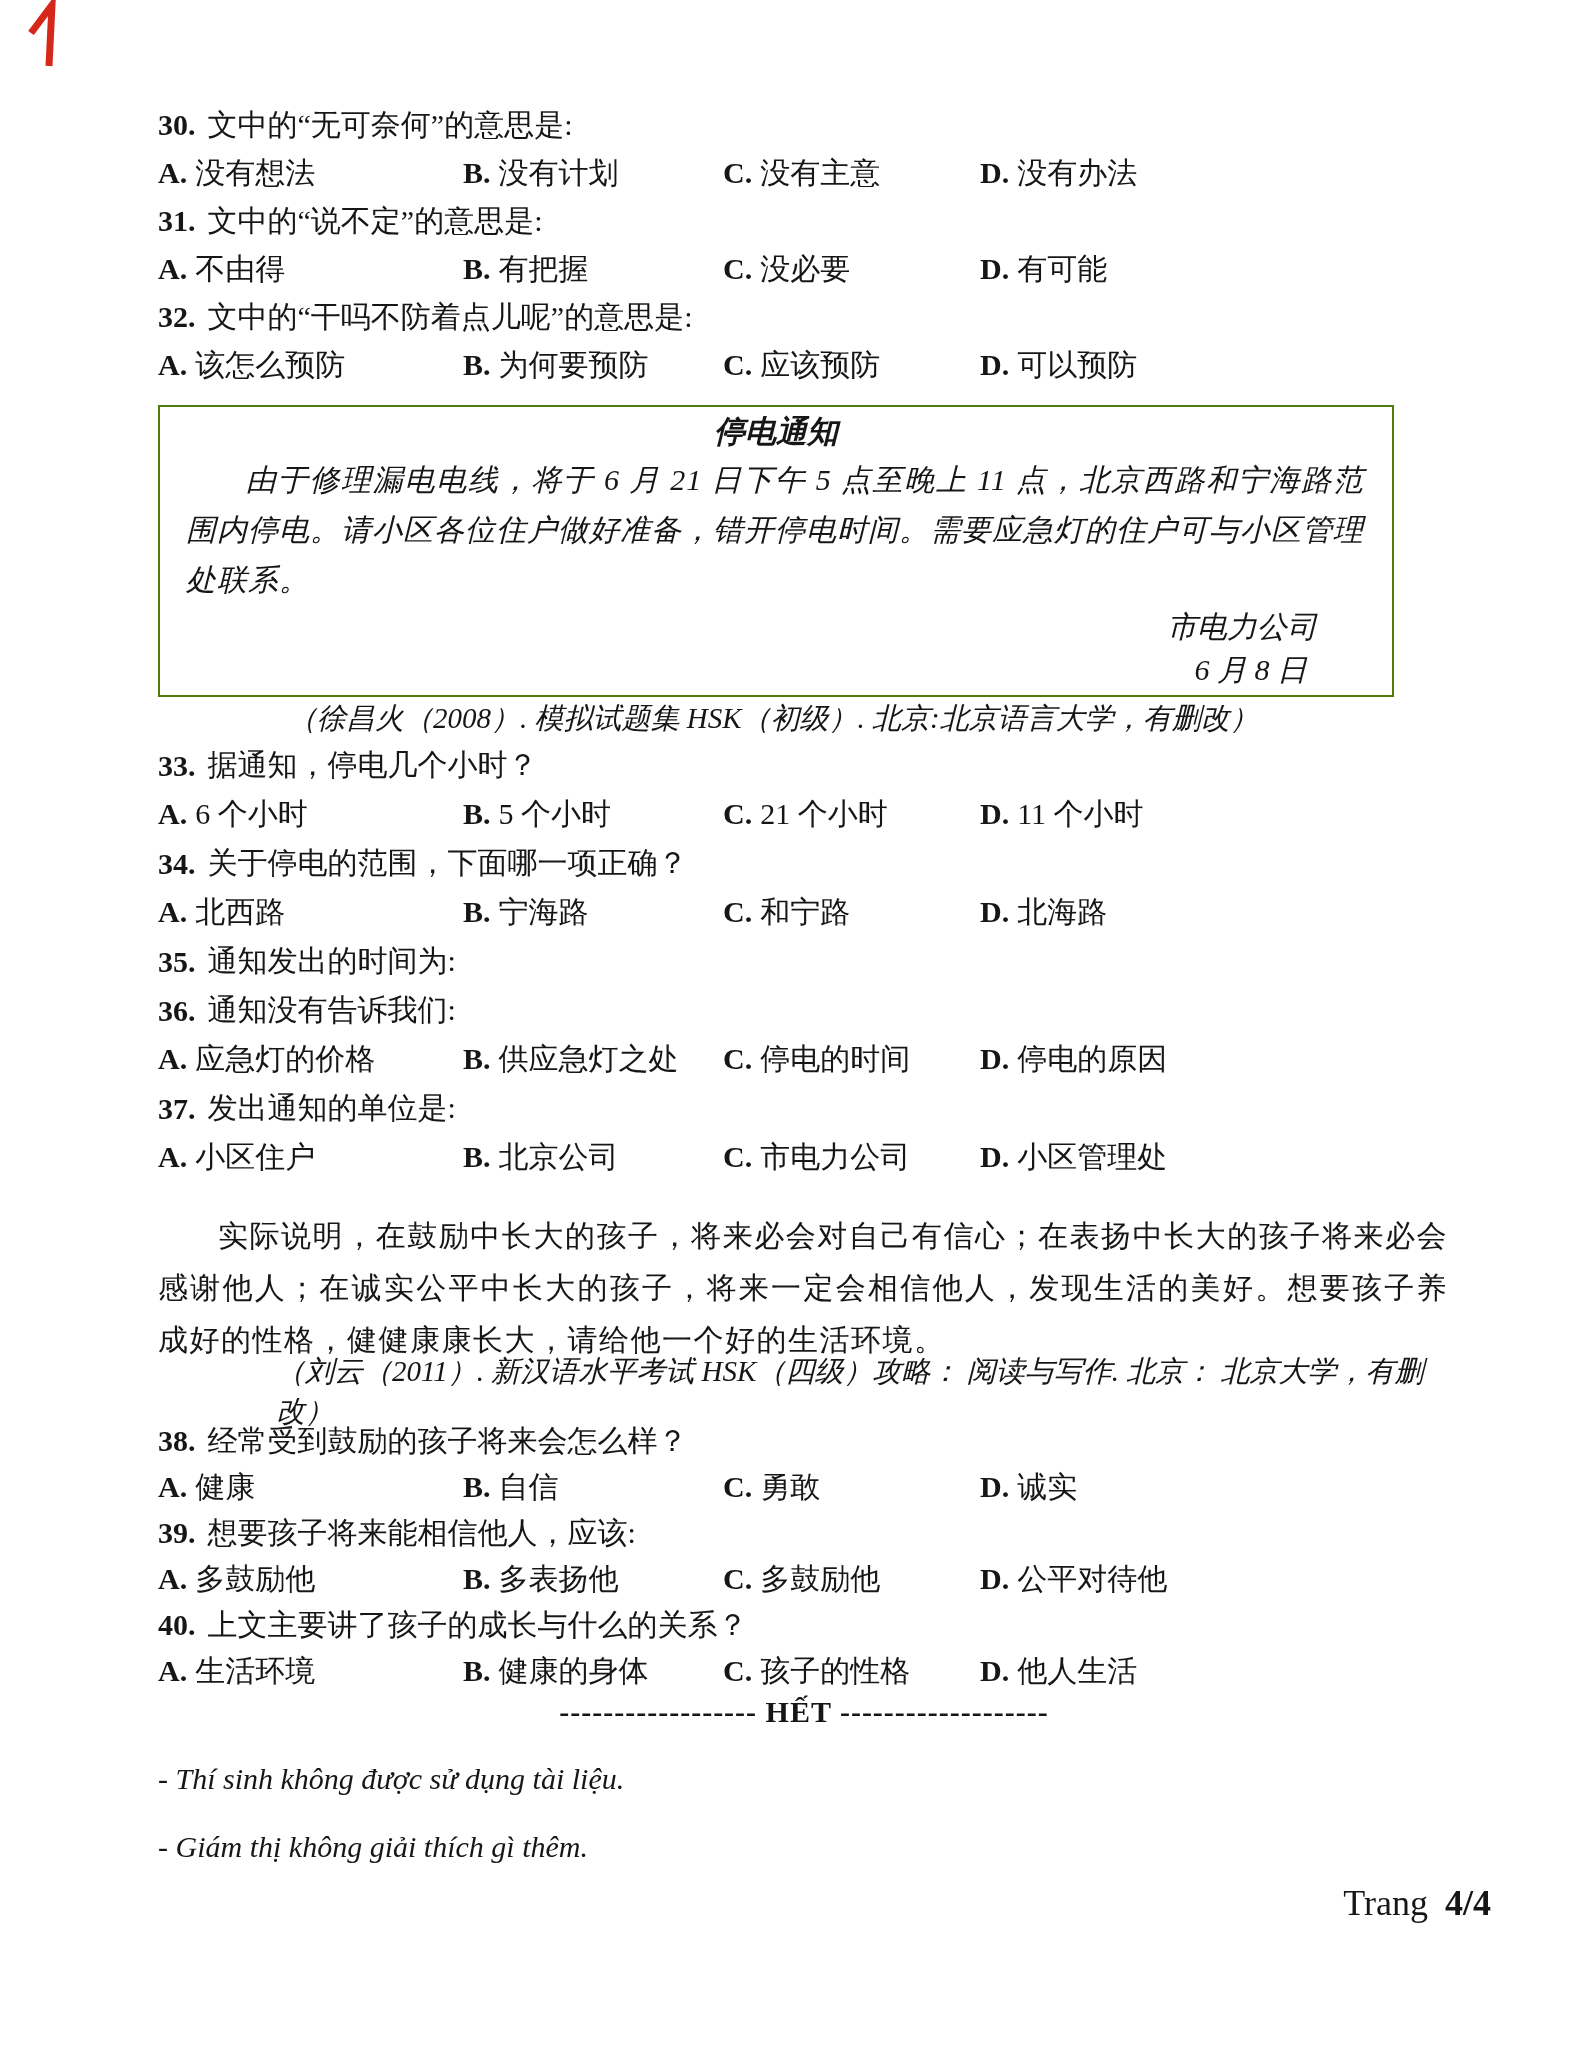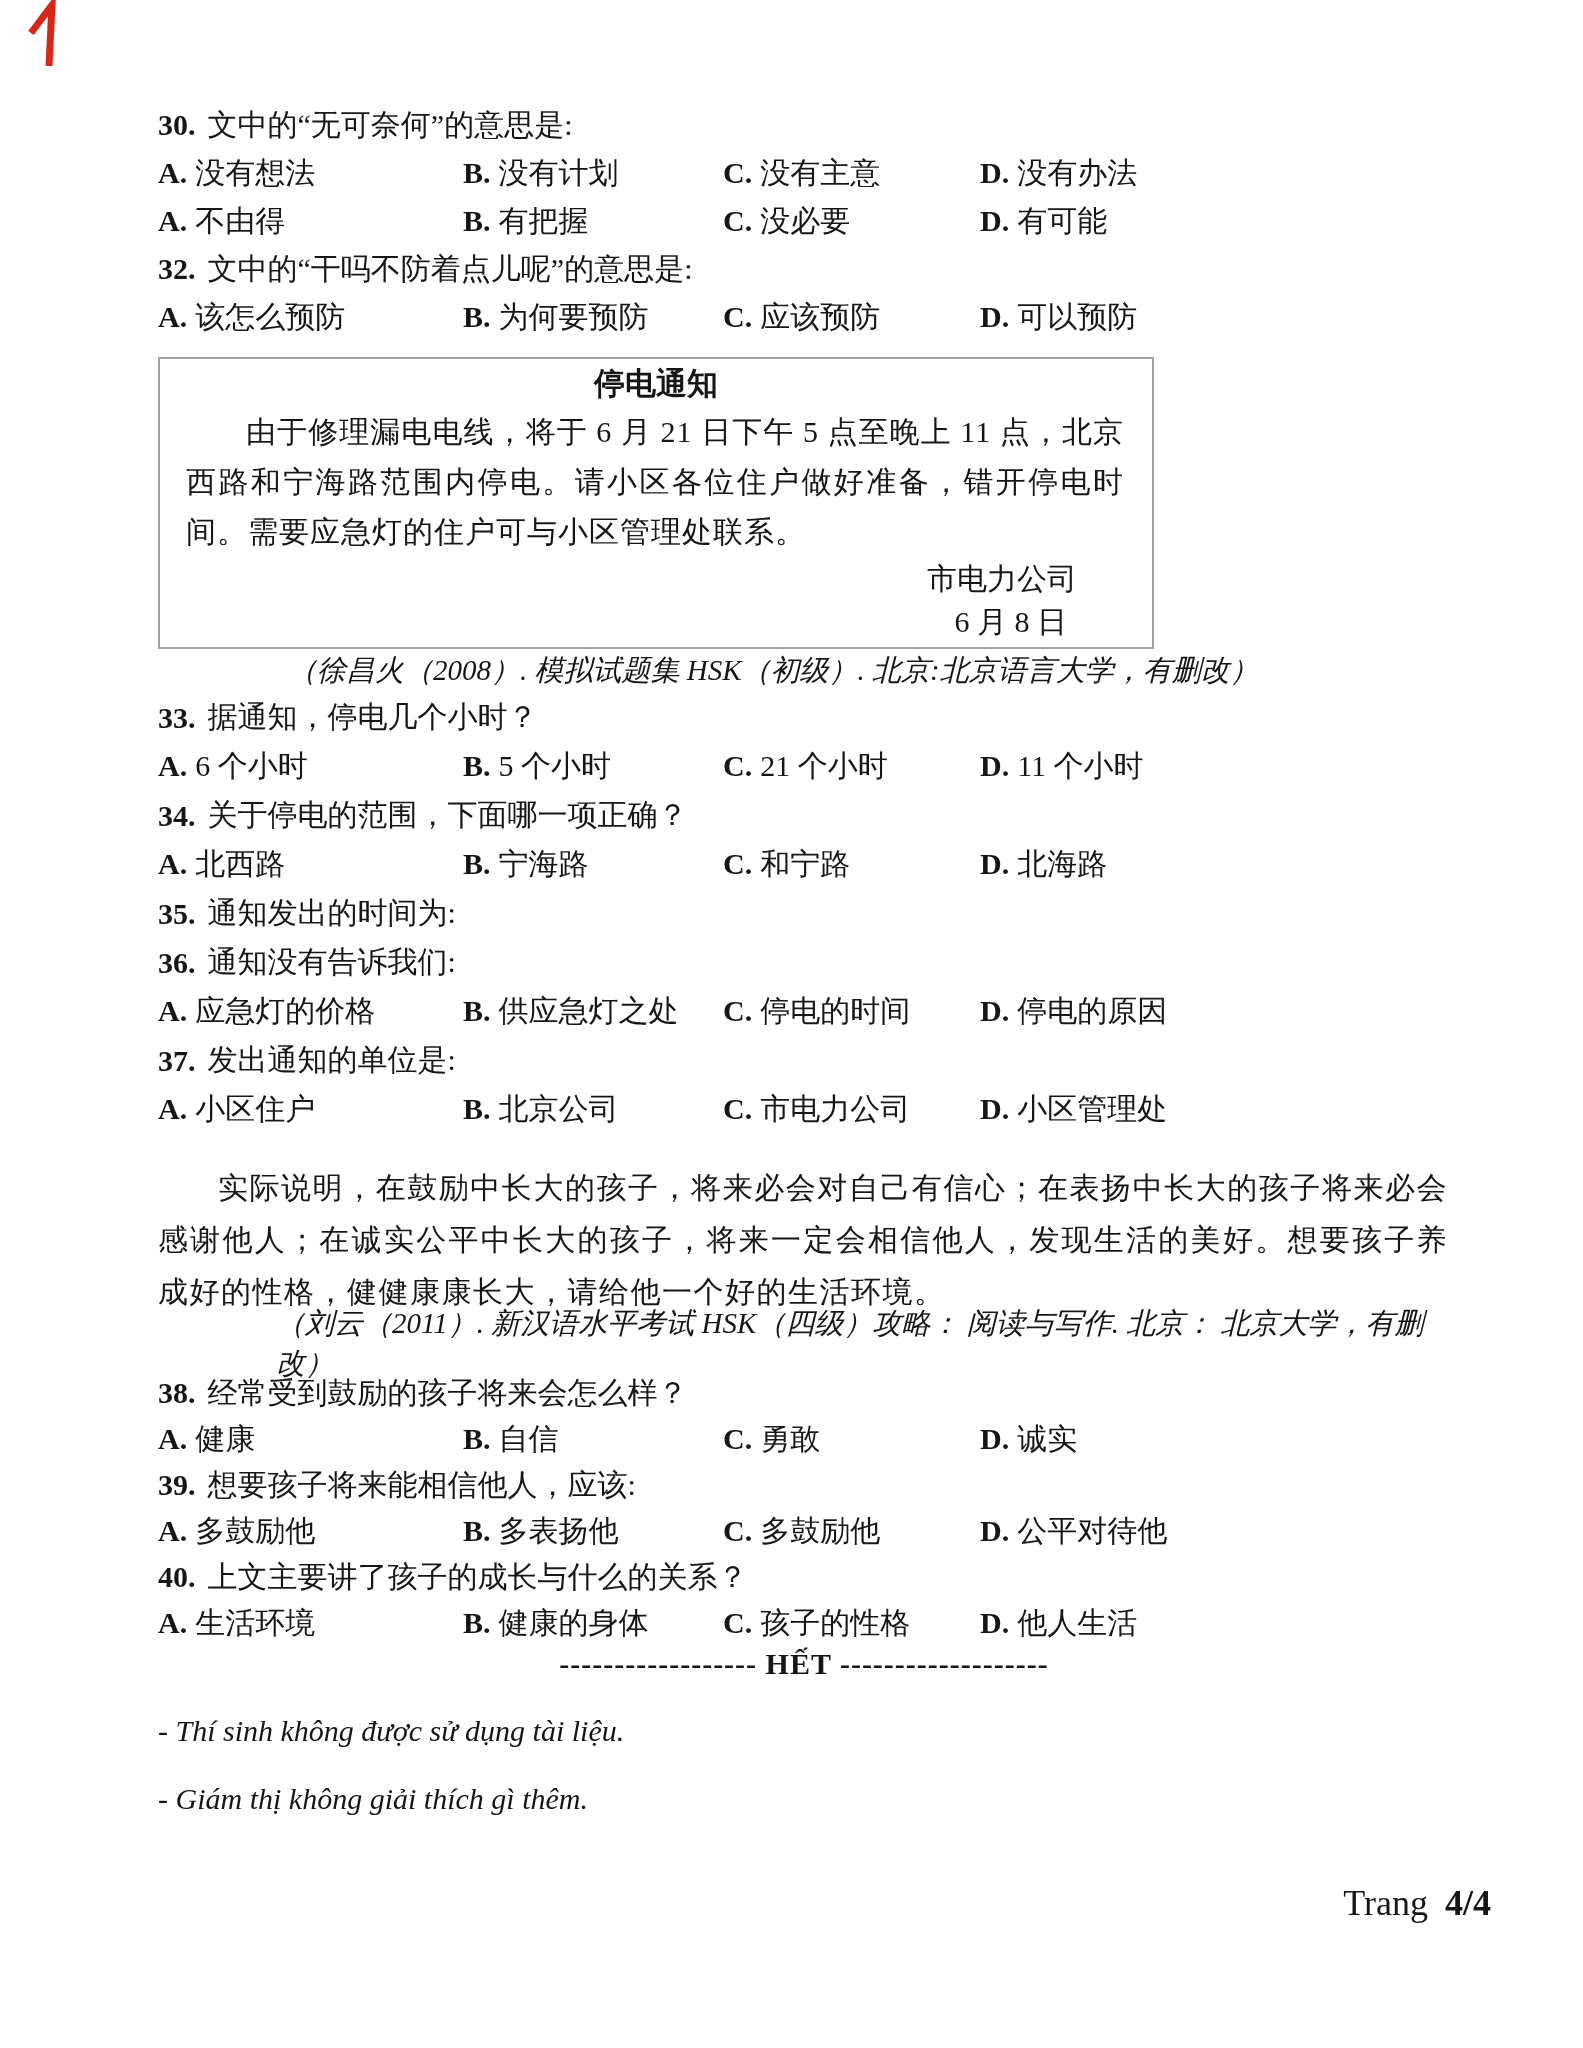--- a/index.html
+++ b/index.html
@@ -21,24 +21,25 @@
   .pitch48 .q-row{height:48px;}
   .pitch46 .q-row{height:46px;}
   .q-line{white-space:nowrap;}
   .q-num{font-weight:bold;margin-right:12px;}
   .opts{display:grid;grid-template-columns:305px 260px 257px 1fr;align-items:center;}
   .opt{white-space:nowrap;}
   .opt-letter{font-weight:bold;margin-right:8px;}
 
   .notice-box{
     margin-top:16px;
-    width:996px;
-    border:2px solid #a3a3a3;
+    width:1236px;
+    border:2px solid #4d7c0f;
     box-sizing:border-box;
     padding:6px 0 4px 0;
+    font-style:italic;
   }
   .notice-title{height:38px;display:flex;align-items:center;justify-content:center;font-weight:bold;font-size:31px;}
   .notice-body{
     margin:4px 0 0 0;
     padding:0 28px 0 26px;
     line-height:50px;
     text-align:justify;
     text-indent:2em;
     letter-spacing:1px;
   }
@@ -80,20 +81,24 @@
           <span class="q-text">文中的“无可奈何”的意思是:</span>
         </div>
         <div class="q-row opts">
           <span class="opt"><span class="opt-letter">A.</span><span class="opt-text">没有想法</span></span>
           <span class="opt"><span class="opt-letter">B.</span><span class="opt-text">没有计划</span></span>
           <span class="opt"><span class="opt-letter">C.</span><span class="opt-text">没有主意</span></span>
           <span class="opt"><span class="opt-letter">D.</span><span class="opt-text">没有办法</span></span>
         </div>
       </div>
     <div class="question pitch48">
+        <div class="q-row q-line">
+          <span class="q-num">31.</span>
+          <span class="q-text">文中的“说不定”的意思是:</span>
+        </div>
         <div class="q-row opts">
           <span class="opt"><span class="opt-letter">A.</span><span class="opt-text">不由得</span></span>
           <span class="opt"><span class="opt-letter">B.</span><span class="opt-text">有把握</span></span>
           <span class="opt"><span class="opt-letter">C.</span><span class="opt-text">没必要</span></span>
           <span class="opt"><span class="opt-letter">D.</span><span class="opt-text">有可能</span></span>
         </div>
       </div>
     <div class="question pitch48">
         <div class="q-row q-line">
           <span class="q-num">32.</span>

